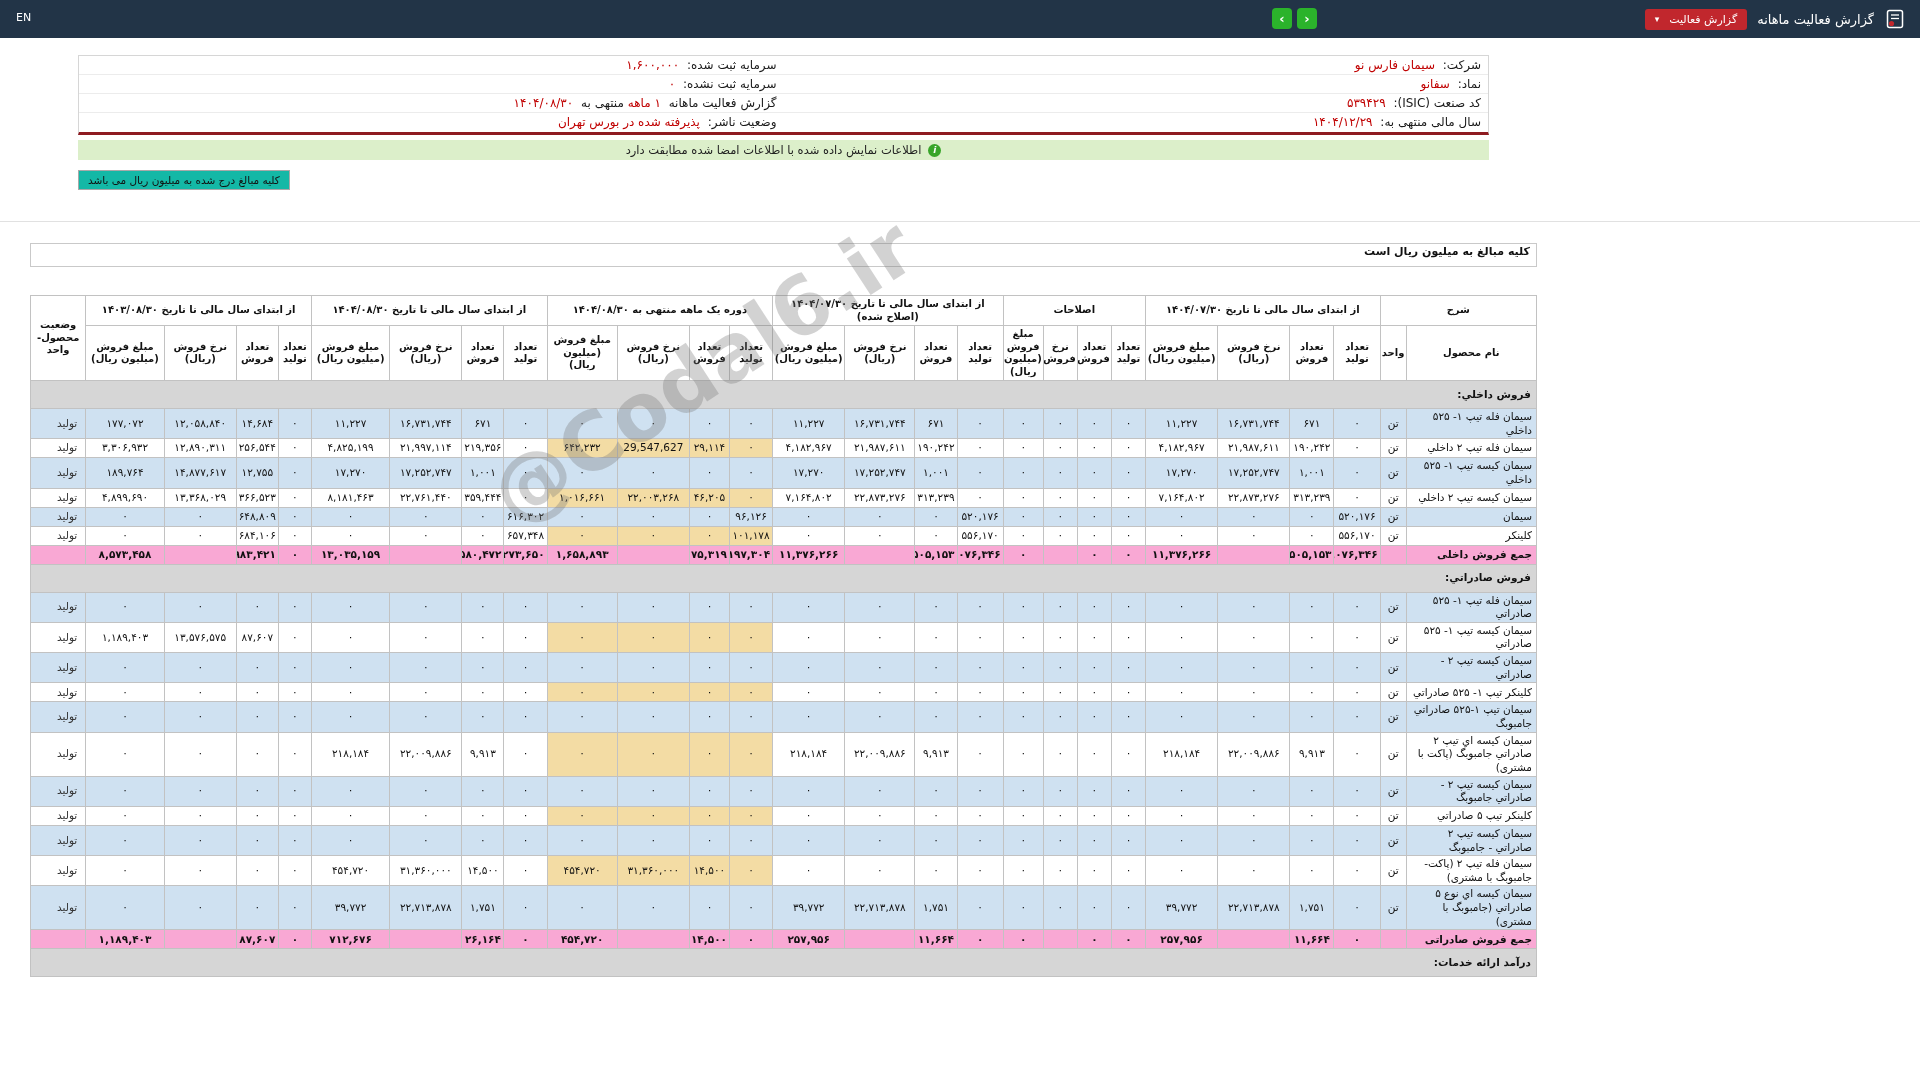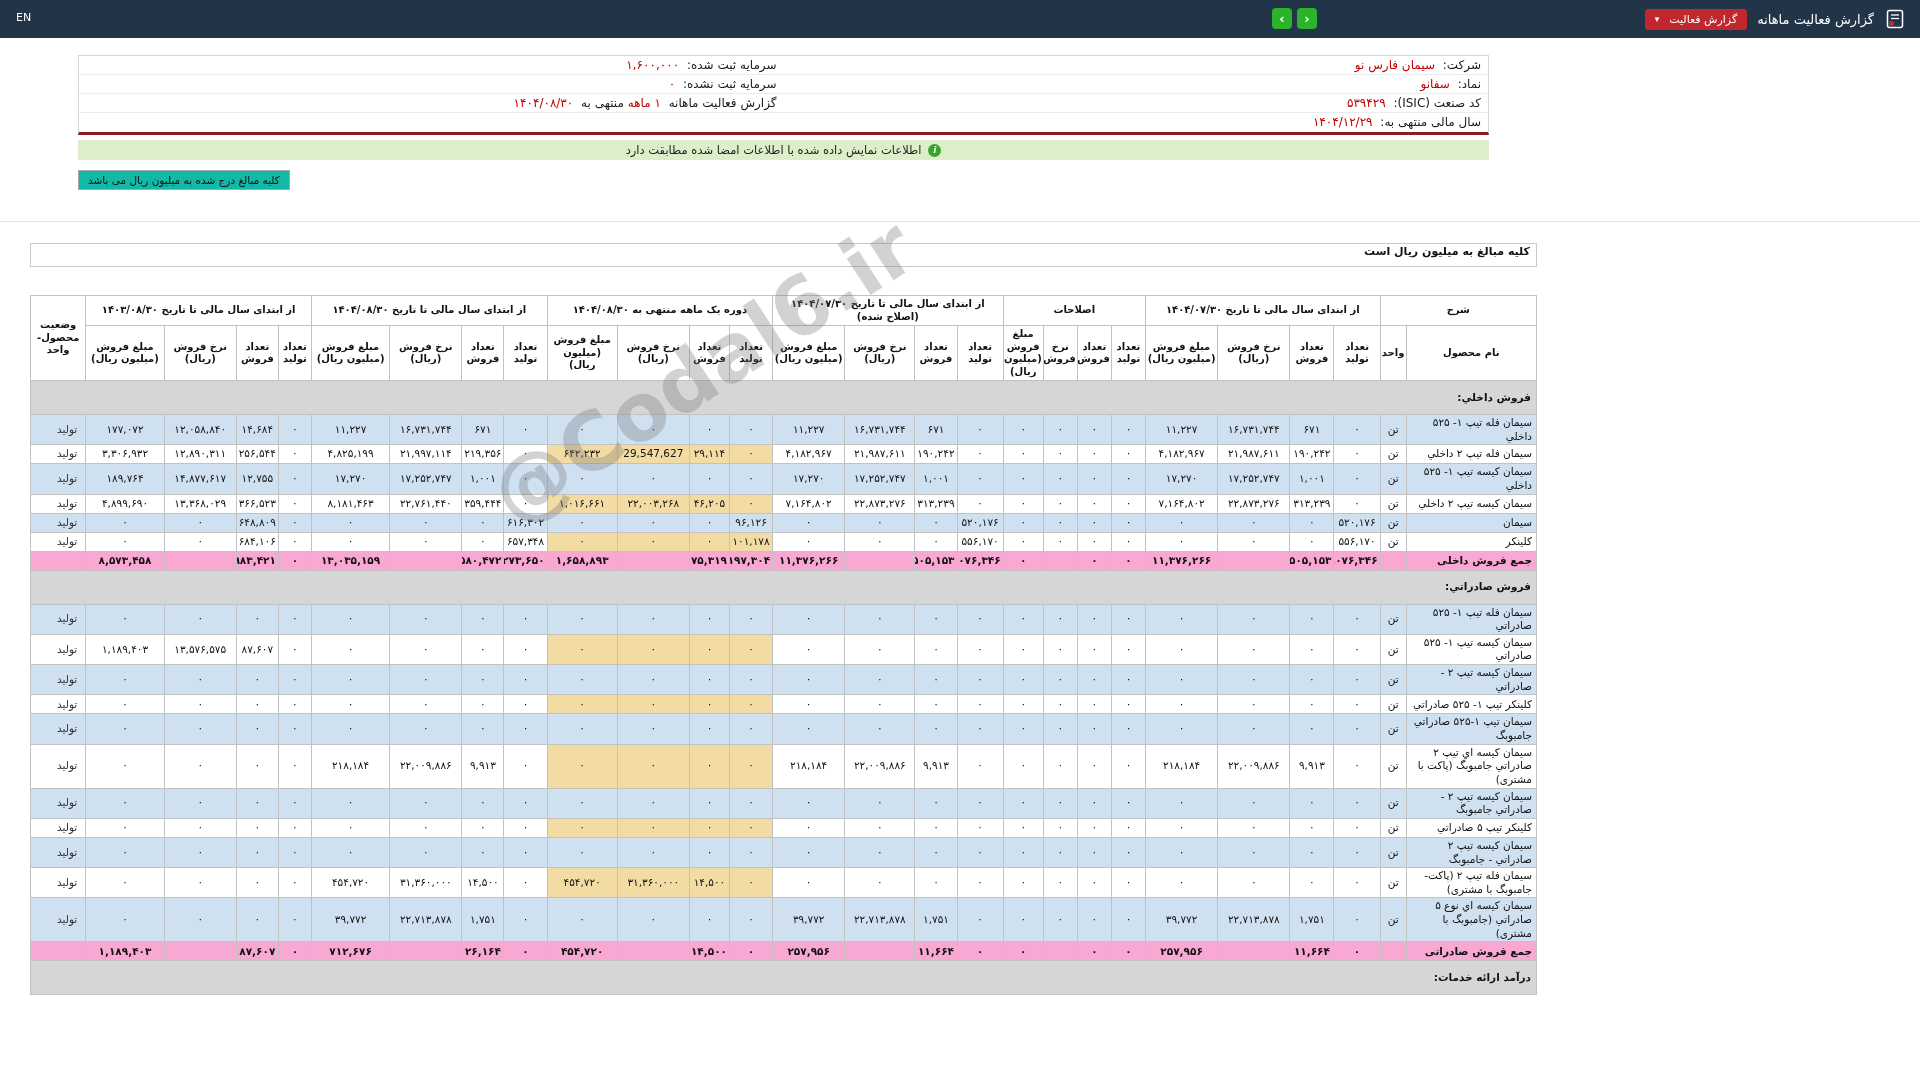--- a/index.html
+++ b/index.html
@@ -53,21 +53,21 @@
   th, td { border:1px solid #c2c2c2; padding:1px 2px; text-align:center; overflow:hidden; vertical-align:middle; }
   thead th { font-size:10px; font-weight:bold; background:#fff; padding:2px 1px; line-height:1.25; }
   thead tr.sub th { height:34px; }
   td { height:19px; line-height:1.3; }
   td.name { text-align:right; padding-right:4px; }
   td.unit { }
   td.status { color:#333;padding-left:20px; }
   tr.blue td { background:#cfe1f1; }
   td.period { background:#f3dca4; }
   tr.total td { background:#f9a8d4; font-weight:bold; }
-  tr.sect td { background:#d6d6d6; text-align:right; font-weight:bold; padding-right:5px; height:34px; }
+  tr.sect td { background:#d6d6d6; text-align:right; font-weight:bold; padding-right:5px; height:28px; }
 
   .watermark {
     position:absolute; left:430px; top:30px; z-index:5; pointer-events:none;
     font-size:80px; font-weight:bold; color:#777; opacity:.32;
     transform:rotate(-33deg); direction:ltr; white-space:nowrap;
   }
 </style>
 </head>
 <body>
 
@@ -125,20 +125,24 @@
         <span class="info-label">گزارش فعالیت ماهانه</span>
         <span class="info-value">۱ ماهه</span>
         <span class="info-label">منتهی به</span>
         <span class="info-value">۱۴۰۴/۰۸/۳۰</span>
       </div>
     </div>
     <div class="info-row">
       <div class="info-cell">
         <span class="info-label">سال مالی منتهی به:</span>
         <span class="info-value">۱۴۰۴/۱۲/۲۹</span>
+      </div>
+      <div class="info-cell">
+        <span class="info-label">وضعیت ناشر:</span>
+        <span class="info-value">پذیرفته شده در بورس تهران</span>
       </div>
     </div>
   </div>
 
   <div class="notice-bar" style="margin:5px 0 0 0;">
     <span class="info-icon">i</span>
     <span>اطلاعات نمایش داده شده با اطلاعات امضا شده مطابقت دارد</span>
   </div>
 
   <div class="notebox-row" style="margin:10px 0 0 0;">

